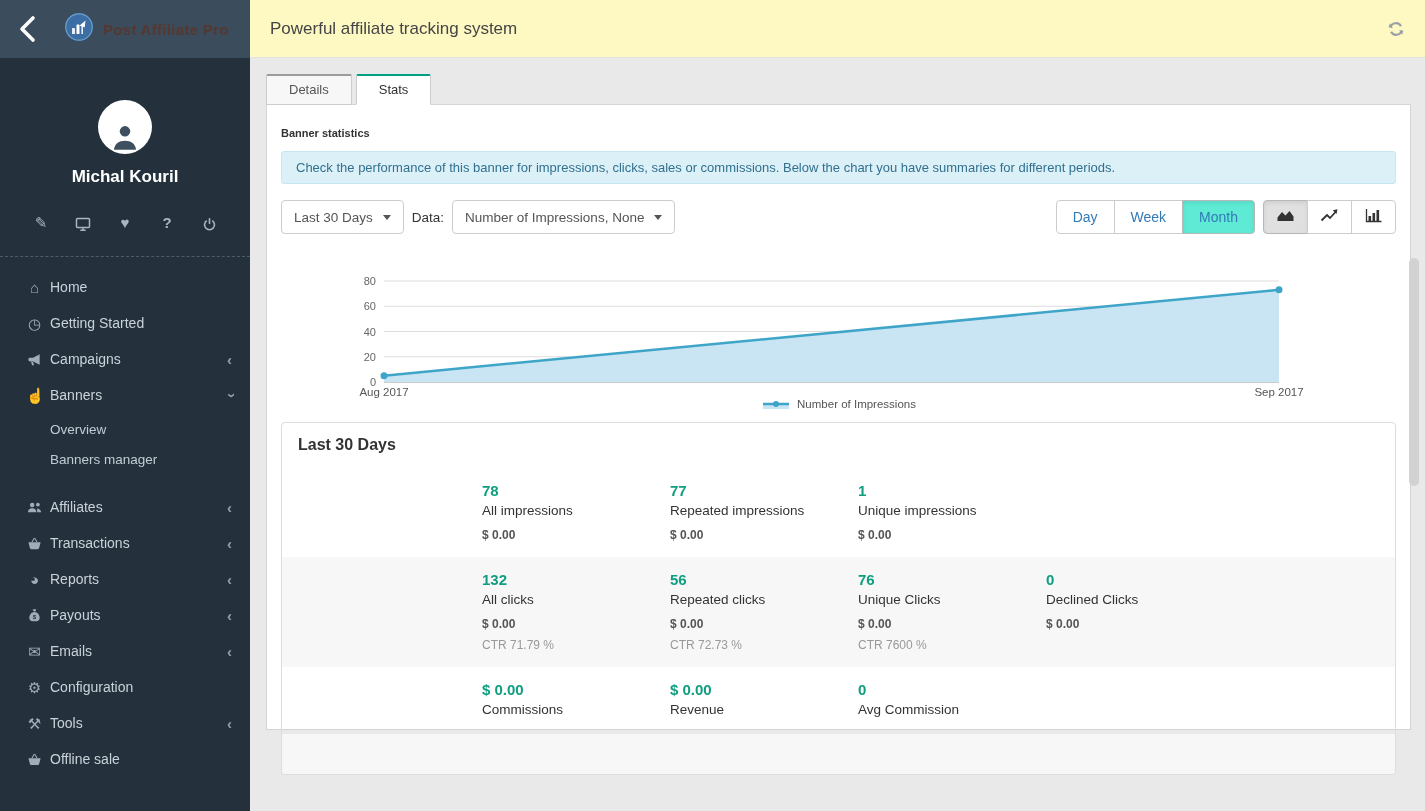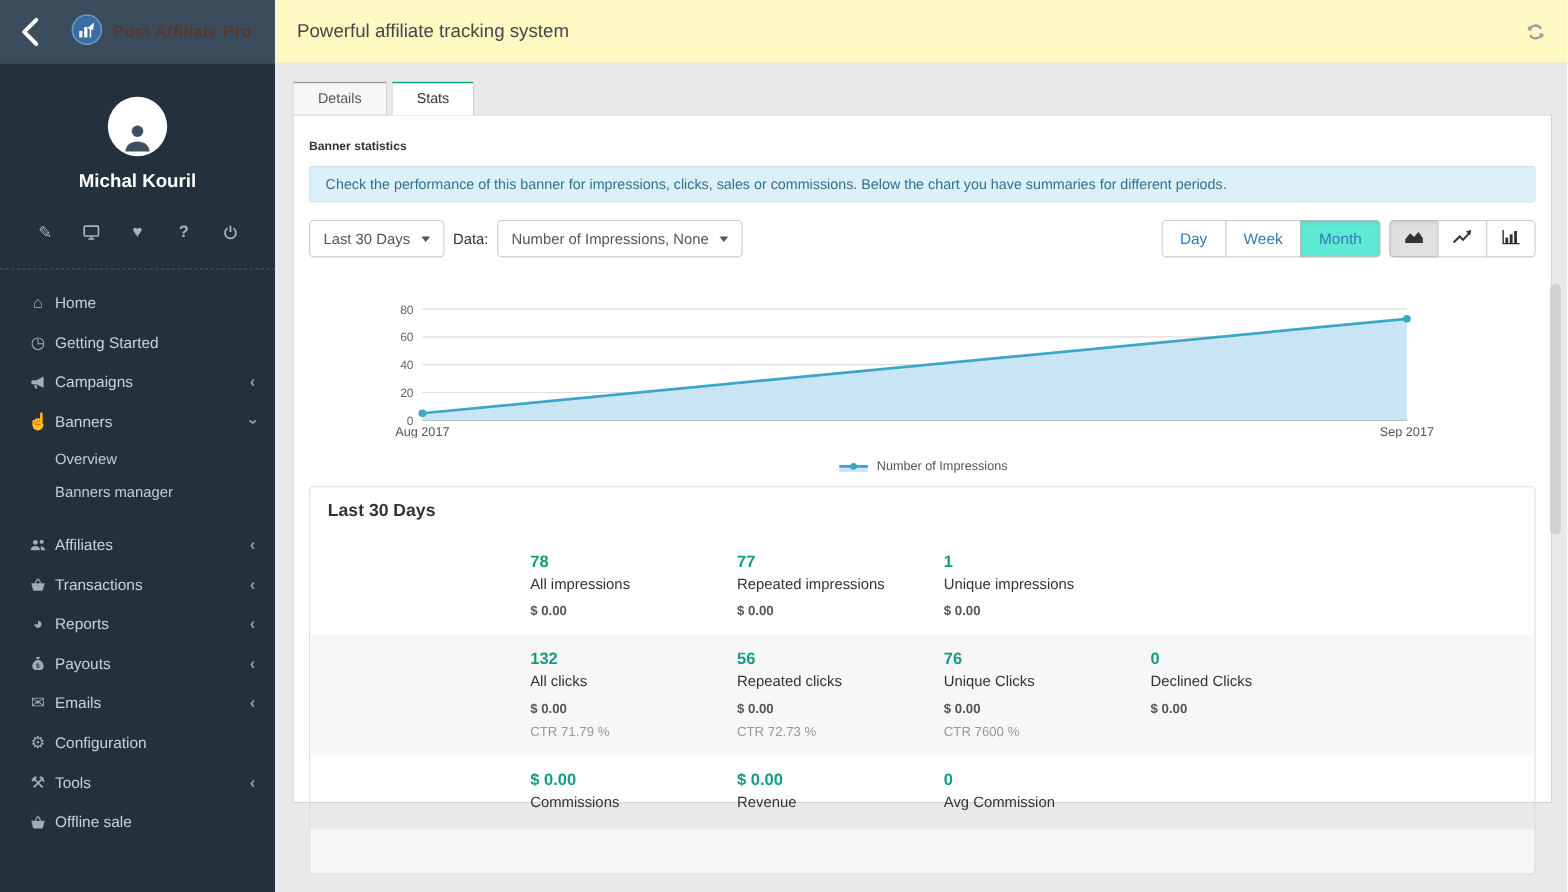--- a/index.html
+++ b/index.html
@@ -5,21 +5,21 @@
   * { margin:0; padding:0; box-sizing:border-box; }
   html,body { font-family:"Liberation Sans", sans-serif; }
   .page { position:relative; width:1425px; height:811px; overflow:hidden; background:#e9e9e9; }
 
   
   .sidebar { position:absolute; left:0; top:0; width:250px; height:811px; background:#24313d; z-index:3; }
   .sidebar-top { height:58px; background:#3b4c5c; display:flex; align-items:center; padding:0 16px; }
   .back-btn { width:24px; height:30px; cursor:pointer; flex:none; }
   .brand { display:flex; align-items:center; margin-left:24px; gap:9px; }
   .brand-text { color:#55382f; font-weight:bold; font-size:15px; letter-spacing:.3px; }
-  .profile { text-align:center; padding-top:30px; }
+  .profile { text-align:center; padding-top:30px;margin-top:12px; }
   .avatar { width:54px; height:54px; border-radius:50%; background:#fff; margin:0 auto; display:flex; align-items:flex-end; justify-content:center; overflow:hidden; cursor:pointer; }
   .user-name { color:#fff; font-size:17px; font-weight:600; margin-top:13px; }
   .quick-icons { display:flex; justify-content:space-between; padding:0 30px; margin-top:27px; color:#a9b6bf; }
   .qicon { width:22px; text-align:center; font-size:15px; cursor:pointer; }
   .qicon svg { vertical-align:middle; }
   .dashed-sep { border-top:1px dashed #4b5c6b; margin-top:24px; }
   .menu { padding-top:12px; }
   .menu-item { height:36px; display:flex; align-items:center; padding:0 18px 0 26px; color:#c9d2d9; font-size:14px; cursor:pointer; position:relative; }
   .mi-icon { width:17px; margin-right:7px; text-align:center; color:#9fadb8; font-size:15px; flex:none; line-height:1; }
   .mi-icon svg { vertical-align:middle; }
@@ -60,21 +60,21 @@
   .btn-group > *:last-child { border-radius:0 4px 4px 0; }
   .pbtn { height:34px; padding:0 16px; background:#fff; border:1px solid #ccc; color:#337ab7; font-size:14px; cursor:pointer; font-family:inherit; }
   .pbtn.active { background:#5eead4; border-color:#b8b8b8; box-shadow:inset 0 2px 4px rgba(0,0,0,.08); }
   .ibtn { height:34px; width:45px; background:#fff; border:1px solid #ccc; display:flex; align-items:center; justify-content:center; cursor:pointer; }
   .ibtn.active { background:#e0e0e0; border-color:#b8b8b8; box-shadow:inset 0 2px 4px rgba(0,0,0,.08); }
 
   
   .chart-wrap { margin-top:36px; height:128px; }
   .tick { font-size:11px; fill:#666; }
   .xlab { font-size:11.5px; fill:#555; }
-  .legend { display:flex; align-items:center; justify-content:center; gap:6px; margin-top:20px; font-size:11.5px; color:#555; }
+  .legend { display:flex; align-items:center; justify-content:center; gap:6px; margin-top:0; font-size:11.5px; color:#555; }
 
   
   .summary-card { margin-top:12px; border:1px solid #ddd; border-radius:4px; overflow:hidden; }
   .summary-title { padding:13px 16px 14px; font-size:16px; font-weight:bold; color:#333; }
   .srow { padding:13px 16px 15px 200px; display:grid; grid-template-columns:188px 188px 188px 188px; }
   .srow.shaded { background:#f7f7f7; }
   .stat .v { font-size:15px; font-weight:bold; color:#0f9e80; line-height:19px; }
   .stat .l { font-size:13.5px; color:#333; line-height:19px; margin-top:1px; }
   .stat .m { font-size:12px; font-weight:bold; color:#555; margin-top:8px; }
   .stat .c { font-size:12px; color:#999; margin-top:7px; }

